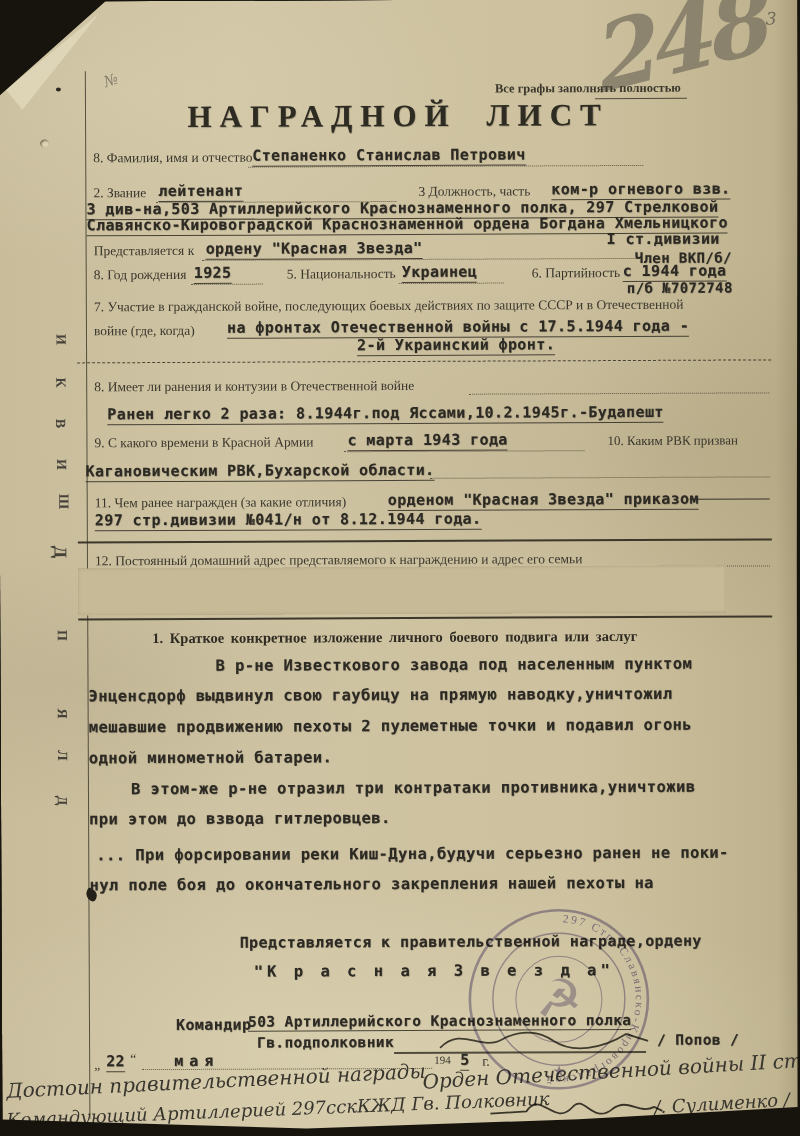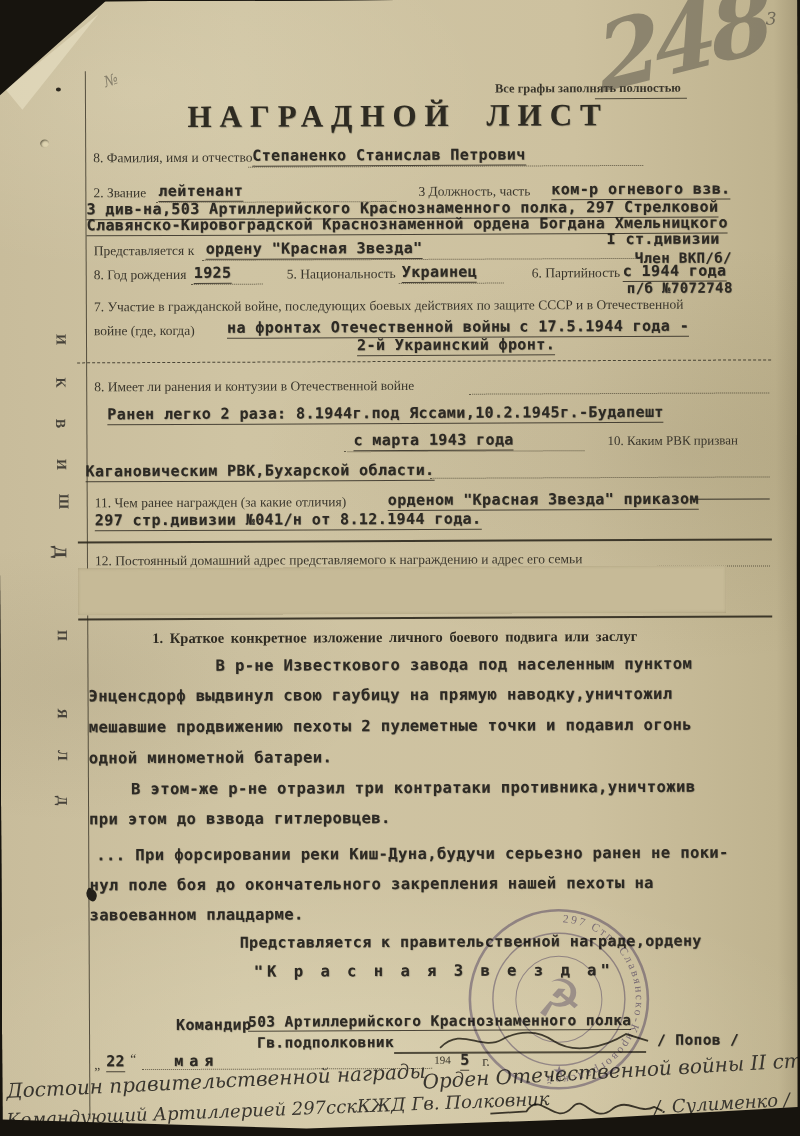--- a/index.html
+++ b/index.html
@@ -99,22 +99,23 @@
     <div class="t pre" style="left:95px;top:322px;">войне (где, когда)</div>
     <div class="t type u" style="left:228px;top:318px;">на фронтах Отечественной войны с 17.5.1944 года -</div>
     <div class="t type u" style="left:358px;top:336px;">2-й Украинский фронт.</div>
 
     <div class="ruleD" style="left:78px;top:361px;width:694px;"></div>
 
     <div class="t pre" style="left:95px;top:378px;">8. Имеет ли ранения и контузии в Отечественной войне</div>
     <div class="rule" style="left:470px;top:394px;width:300px;"></div>
     <div class="t type u" style="left:108px;top:404px;">Ранен легко 2 раза: 8.1944г.под Яссами,10.2.1945г.-Будапешт</div>
 
+    <div class="t pre" style="left:95px;top:434px;">9. С какого времени в Красной Армии</div>
     <div class="rule" style="left:345px;top:451px;width:240px;"></div>
-    <div class="t type u" style="left:348px;top:431px;margin-left:6px;">с марта 1943 года</div>
+    <div class="t type u" style="left:348px;top:431px;">с марта 1943 года</div>
     <div class="t pre" style="left:608px;top:434px;font-size:13px;">10. Каким РВК призван</div>
     <div class="rule" style="left:430px;top:478px;width:340px;"></div>
     <div class="t type u" style="left:86px;top:461px;">Кагановическим РВК,Бухарской области.</div>
 
     <div class="t pre" style="left:95px;top:494px;">11. Чем ранее награжден (за какие отличия)</div>
     <div class="t type u" style="left:388px;top:491px;">орденом "Красная Звезда" приказом</div>
     <div class="ruleS" style="left:690px;top:500px;width:80px;border-color:rgba(40,37,30,.9);"></div>
     <div class="t type u" style="left:95px;top:510px;">297 стр.дивизии №041/н от 8.12.1944 года.</div>
 
     <div class="ruleH" style="left:78px;top:540px;width:694px;"></div>
@@ -126,21 +127,20 @@
 
     <div class="t pre" style="left:152px;top:629px;font-weight:700;font-size:14.5px;word-spacing:3px;color:#2f2b22;">1. Краткое конкретное изложение личного боевого подвига или заслуг</div>
     <div class="t type" style="left:215px;top:656px;font-size:15.5px;">В р-не Известкового завода под населенным пунктом</div>
     <div class="t type" style="left:88px;top:686px;font-size:15.5px;">Энценсдорф выдвинул свою гаубицу на прямую наводку,уничтожил</div>
     <div class="t type" style="left:88px;top:717px;font-size:15.5px;">мешавшие продвижению пехоты 2 пулеметные точки и подавил огонь</div>
     <div class="t type" style="left:88px;top:748px;font-size:15.5px;">одной минометной батареи.</div>
     <div class="t type" style="left:130px;top:779px;font-size:15.5px;">В этом-же р-не отразил три контратаки противника,уничтожив</div>
     <div class="t type" style="left:88px;top:809px;font-size:15.5px;">при этом до взвода гитлеровцев.</div>
     <div class="t type" style="left:95px;top:845px;font-size:15.5px;">... При форсировании реки Киш-Дуна,будучи серьезно ранен не поки-</div>
     <div class="t type" style="left:88px;top:875px;font-size:15.5px;">нул поле боя до окончательного закрепления нашей пехоты на</div>
-    <div class="t type" style="left:88px;top:905px;font-size:15.5px;">завоеванном плацдарме.</div>
     <div class="t type" style="left:238px;top:933px;font-size:15px;">Представляется к правительственной награде,ордену</div>
     <div class="t type" style="left:252px;top:962px;font-size:15.5px;letter-spacing:4px;">"К р а с н а я  З в е з д а"</div>
 
     <div class="t type" style="left:174px;top:1015px;font-size:15px;">Командир</div>
     <div class="t type u" style="left:246px;top:1013px;font-size:14.5px;">503 Артиллерийского Краснознаменного полка</div>
     <div class="t type" style="left:255px;top:1034px;font-size:14.5px;">Гв.подполковник</div>
     <div class="ruleS" style="left:392px;top:1052px;width:252px;border-bottom-width:2px;"></div>
     <div class="t type" style="left:655px;top:1033px;font-size:14.5px;">/ Попов /</div>
 
     <div class="t pre" style="left:92px;top:1056px;">„</div>

